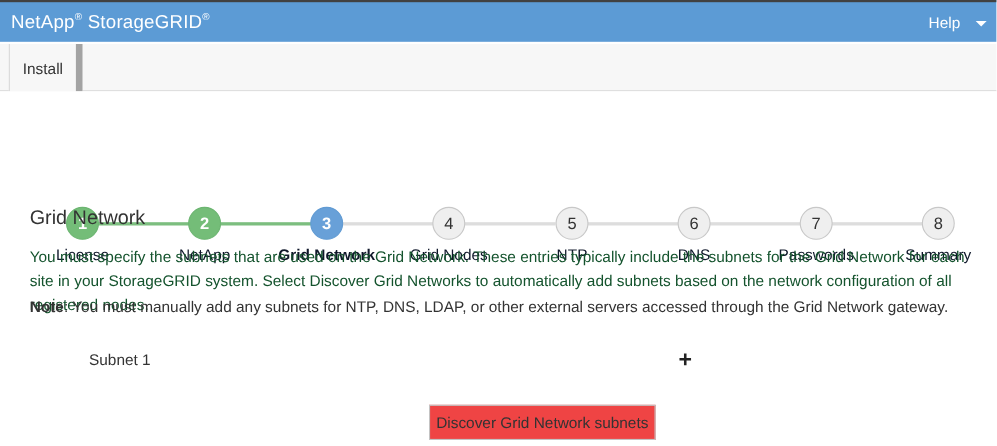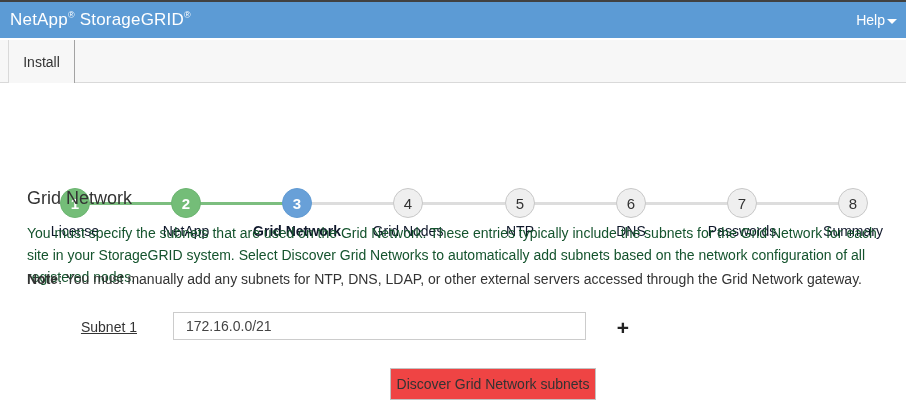--- a/index.html
+++ b/index.html
@@ -18,38 +18,38 @@
     position: absolute; top: 0; left: 0; width: 906px; height: 38px;
     background: #5C9BD5;
     border-top: 2px solid #414141;
     display: flex; align-items: center;
     color: #fff;
   }
   .brand { margin-left: 10px; font-size: 17px; color: #fff; letter-spacing: 0.2px; }
   .brand sup { font-size: 9px; }
   .help-menu {
     position: absolute; right: 9px; top: 0; height: 36px;
-    display: flex; align-items: center; gap: 2px;
+    display: flex; align-items: center; gap: 14px;
     color: #fff; font-size: 14px; cursor: pointer;
   }
   .caret {
     display: inline-block; width: 0; height: 0;
     border-left: 5px solid transparent; border-right: 5px solid transparent;
     border-top: 5px solid #fff; margin-top: 2px;
   }
 
   
   .tabbar {
     position: absolute; top: 40px; left: 0; width: 906px; height: 43px;
     background: #f7f7f7;
     border-bottom: 1px solid #d9d9d9;
   }
   .tab {
     position: absolute; left: 8px; top: 0; width: 67px; height: 43px;
-    border-left: 1px solid #d9d9d9; border-right: 1px solid #a3a3a3;
+    border-left: 1px solid #d9d9d9; border-right: 6px solid #a3a3a3;
     display: flex; align-items: center; justify-content: center;
     font-size: 14px; color: #333; background: #f7f7f7; cursor: pointer;
   }
 
   
   .stepper { position: absolute; top: 83px; left: 0; width: 906px; height: 80px; background: #fff; }
   .connector { position: absolute; top: 119px; height: 3px; width: 83px; background: #ddd; }
   .connector.done { background: #7CBE7F; }
   .step-circle {
     position: absolute; top: 105px; width: 30px; height: 30px; border-radius: 50%;
@@ -70,21 +70,21 @@
   .description {
     position: absolute; top: 222px; left: 27px; width: 866px;
     font-size: 14px; line-height: 22px; color: #14532d;
   }
   .note { position: absolute; top: 271px; left: 27px; width: 866px; font-size: 14px; color: #333; }
   .note b { font-weight: bold; }
 
   
   .subnet-label {
     position: absolute; top: 319px; left: 60px; width: 77px;
-    text-align: right; font-size: 14px; color: #333; text-decoration: underline;
+    text-align: right; font-size: 14px; color: #333;
   }
   .subnet-input {
     position: absolute; top: 312px; left: 173px; width: 413px; height: 28px;
     border: 1px solid #ccc; border-radius: 0;
     padding: 0 12px; font-size: 14px; color: #444;
     font-family: "Liberation Sans", sans-serif;
     outline: none;
   }
   .add-subnet-btn {
     position: absolute; top: 317px; left: 612px; width: 22px; height: 22px;
@@ -165,20 +165,19 @@
     <div class="step-label" style="left:798px">Summary</div>
   </div>
 
   <h1 class="page-title">Grid Network</h1>
 
   <p class="description">You must specify the subnets that are used on the Grid Network. These entries typically include the subnets for the Grid Network for each site in your StorageGRID system. Select Discover Grid Networks to automatically add subnets based on the network configuration of all registered nodes.</p>
 
   <p class="note"><b>Note</b><span>: You must manually add any subnets for NTP, DNS, LDAP, or other external servers accessed through the Grid Network gateway.</span></p>
 
   <label class="subnet-label">Subnet 1</label>
-  <input class="subnet-input" type="text" value="172.16.0.0/21" style="">
   <button class="add-subnet-btn">
     <span>+</span>
   </button>
 
   <button class="discover-btn">Discover Grid Network subnets</button>
 
 </div>
 
 </body></html>

